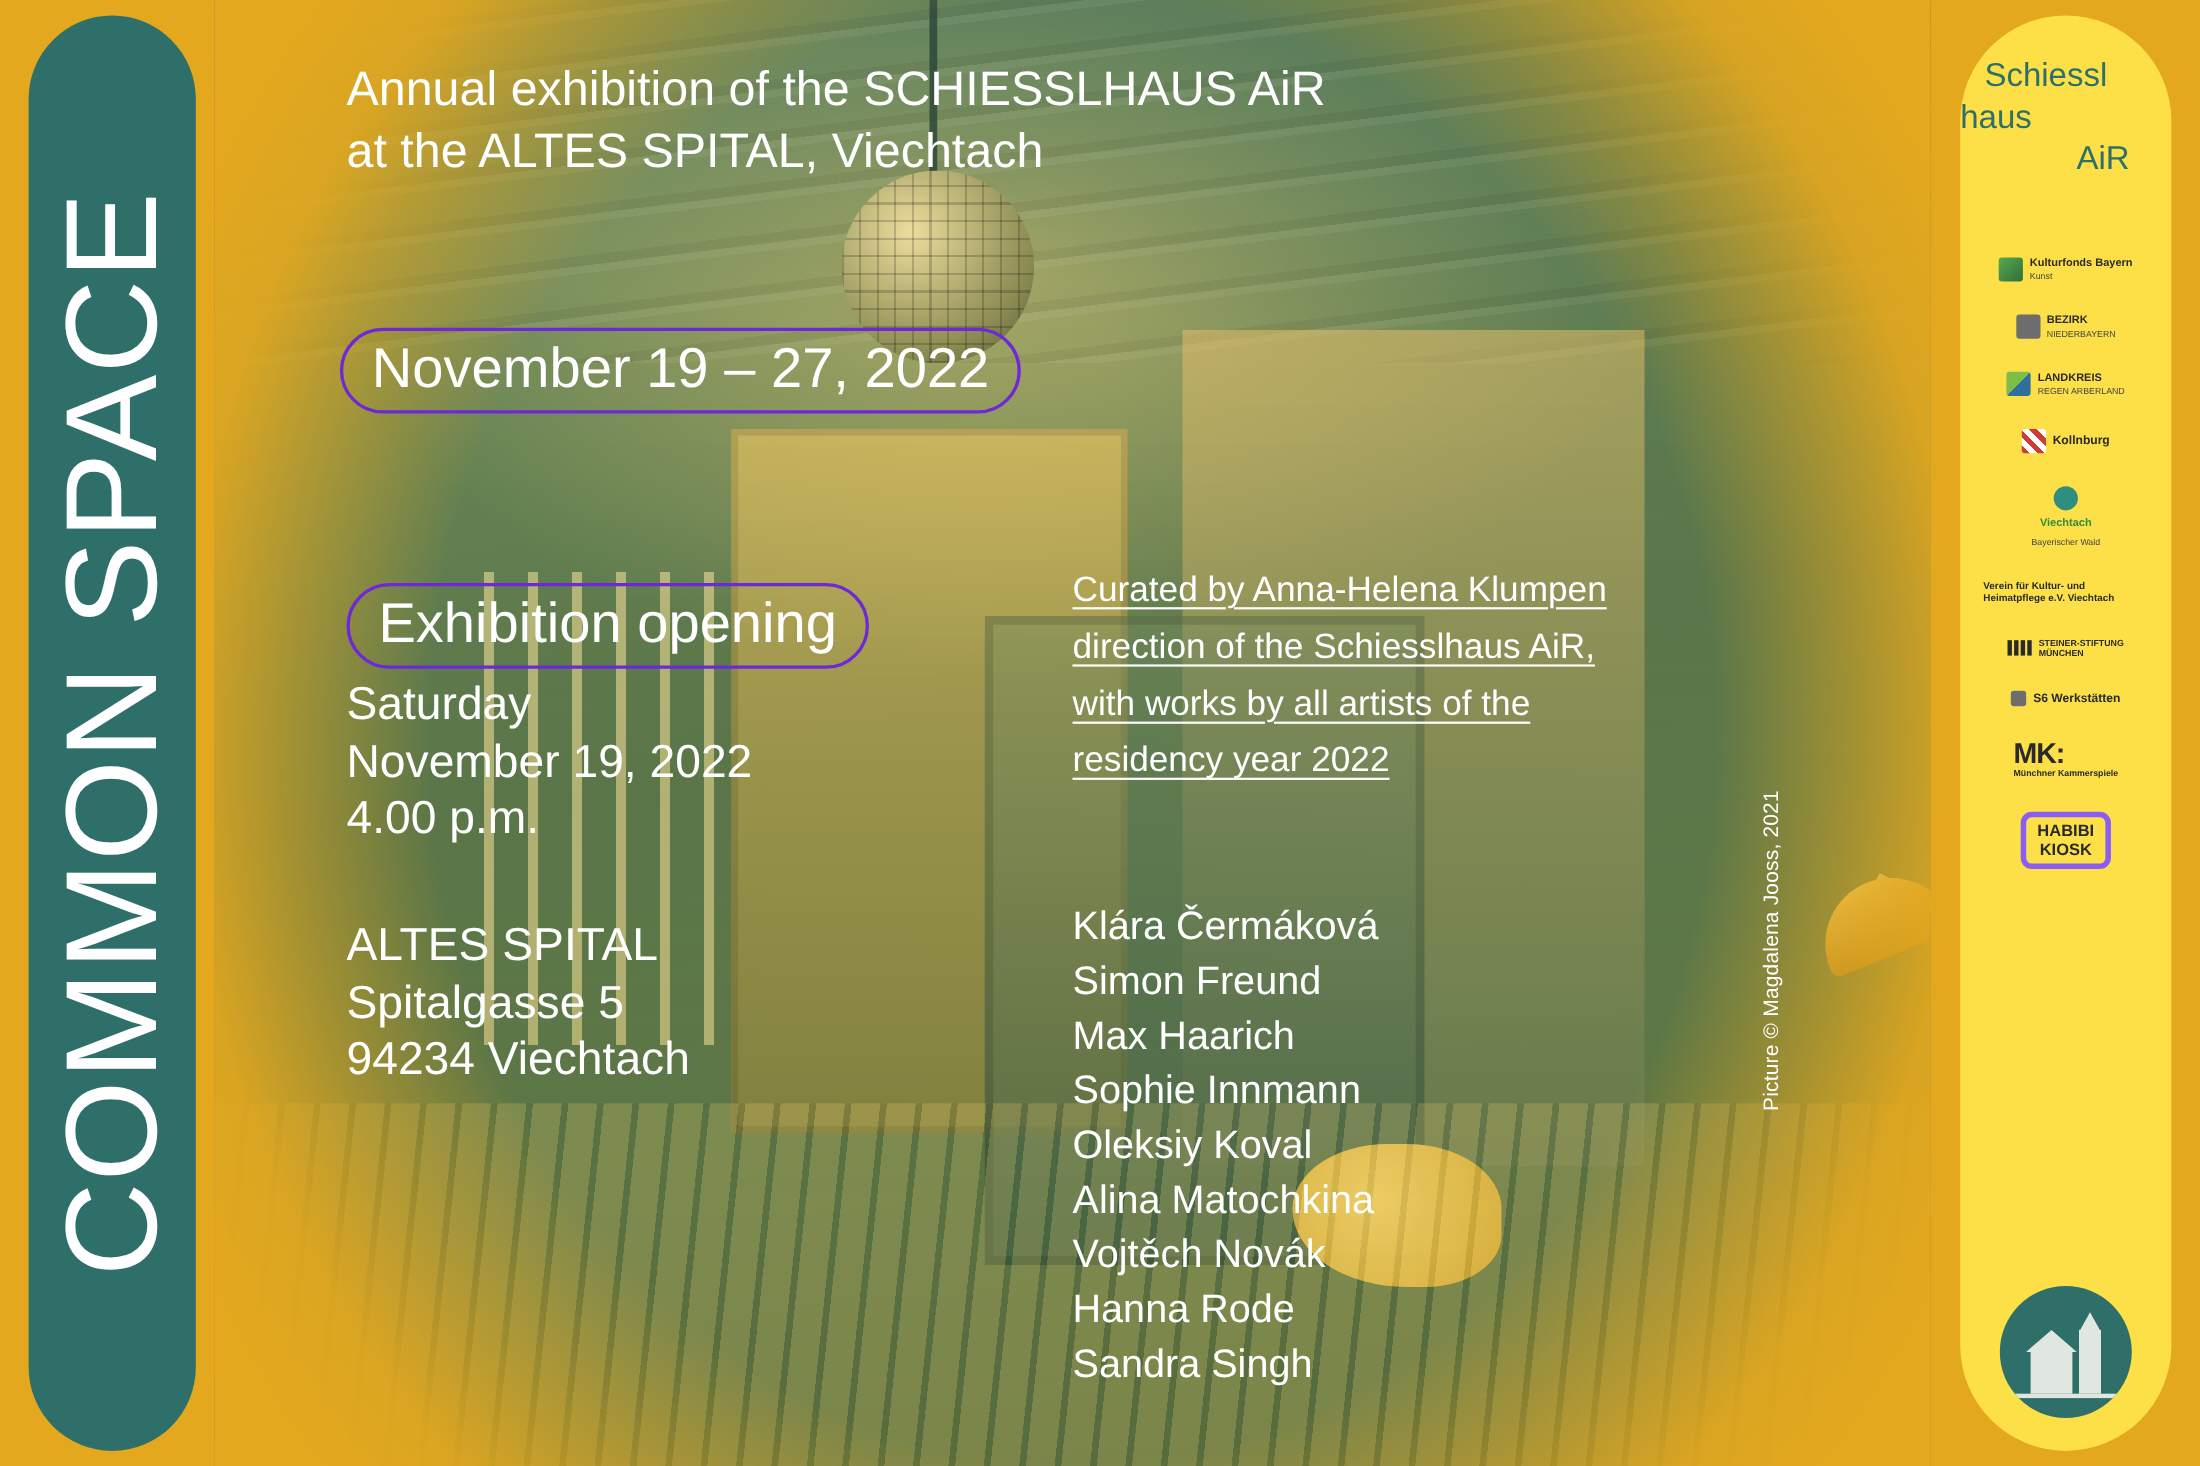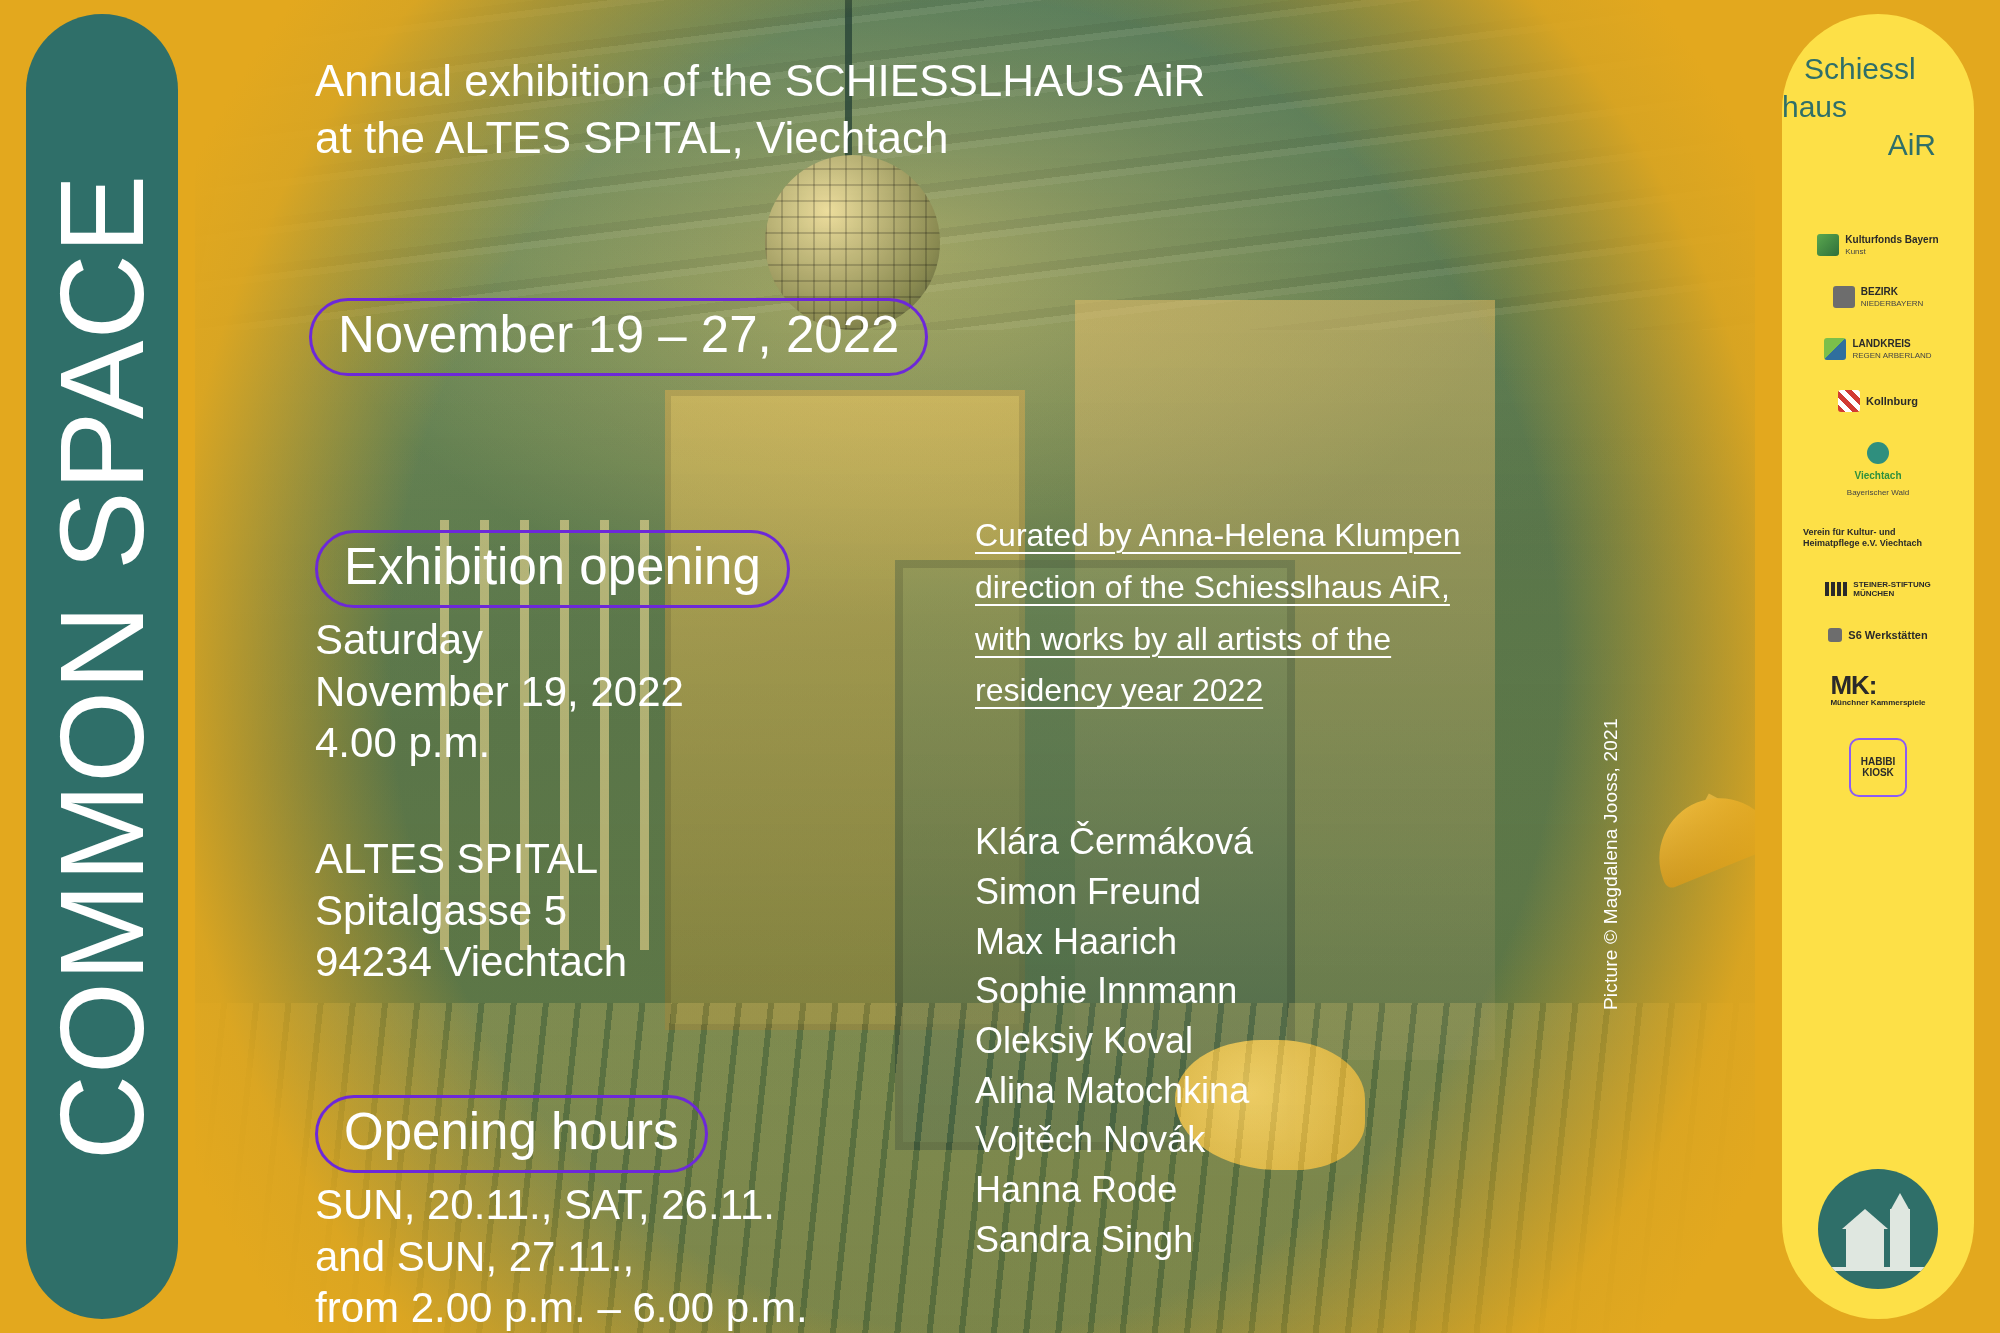--- a/index.html
+++ b/index.html
@@ -320,25 +320,25 @@
   .sp-title { font-weight: bold; font-size: 10px; }
   .sp-sub { font-size: 8px; color: #444; }
   .sp-text-only {
     font-size: 9px; line-height: 1.3; text-align: left; width: 150px; font-weight: bold;
   }
   .sp-mk {
     font-size: 26px; font-weight: bold; letter-spacing: -1px; line-height: 1;
   }
   .sp-mk-sub { font-size: 8px; font-weight: bold; line-height: 1.2; }
   .sp-habibi {
-    border: 2px solid #8b5cf6;
+    border: 5px solid #8b5cf6;
     border-radius: 10px;
-    padding: 16px 10px;
+    padding: 4px 10px;
     text-align: center;
-    font-size: 10px;
+    font-size: 15px;
     line-height: 1.15;
     font-weight: bold;
   }
   .sp-steiner {
     display: flex; align-items: center; gap: 6px; font-size: 8px; font-weight: bold;
   }
   .steiner-bars {
     display: flex; gap: 2px; align-items: flex-end;
   }
   .steiner-bars i { display: block; width: 4px; height: 14px; background: #2a2a2a; }
@@ -425,30 +425,20 @@
 
       <div class="gap-lg"></div>
 
       <div class="plain">
         <div>ALTES SPITAL</div>
         <div>Spitalgasse 5</div>
         <div>94234 Viechtach</div>
       </div>
     </div>
 
-    <div class="opening-hours">
-      <div class="block-label-wrap">
-        <span class="pill">Opening hours</span>
-      </div>
-      <div class="plain">
-        <div>SUN, 20.11., SAT, 26.11.</div>
-        <div>and SUN, 27.11.,</div>
-        <div>from 2.00 p.m. – 6.00 p.m.</div>
-      </div>
-    </div>
 
     <div class="col-right">
       <div class="curator">
         <div>Curated by Anna-Helena Klumpen</div>
         <div>direction of the Schiesslhaus AiR,</div>
         <div>with works by all artists of the</div>
         <div>residency year 2022</div>
       </div>
       <div class="artists">
         <div>Klára Čermáková</div>

